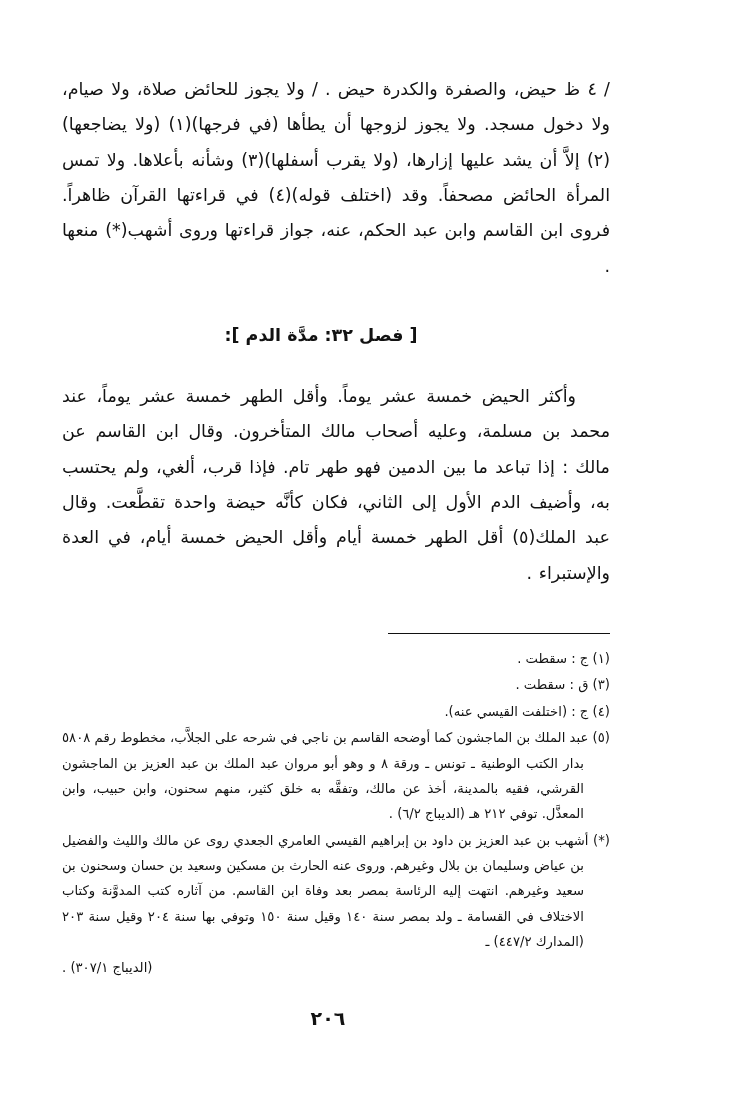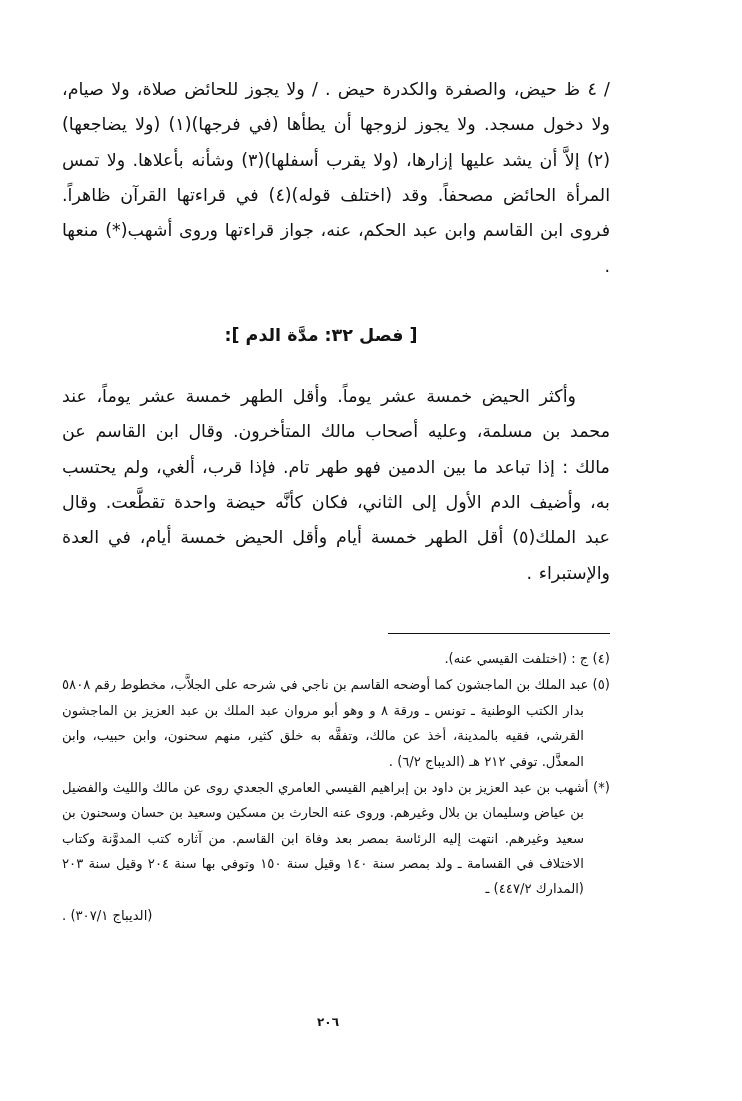--- a/index.html
+++ b/index.html
@@ -94,21 +94,21 @@
     text-align-last: left;
     direction: rtl;
   }
 
   .page-number {
     position: absolute;
     left: 0;
     right: 16px;
     bottom: 72px;
     text-align: center;
-    font-size: 12px;
+    font-size: 19px;
     font-weight: bold;
     letter-spacing: 1px;
   }
 </style>
 </head>
 <body>
 
 <div class="page">
 
   <div class="body-text">
@@ -124,20 +124,28 @@
   <div class="body-text">
     <p class="para indent">وأكثر الحيض خمسة عشر يوماً.  وأقل الطهر خمسة عشر يوماً، عند محمد بن مسلمة، وعليه أصحاب مالك المتأخرون.  وقال ابن القاسم عن مالك : إذا تباعد ما بين الدمين فهو طهر تام.  فإذا قرب، ألغي، ولم يحتسب به، وأضيف الدم الأول إلى الثاني، فكان كأنَّه حيضة واحدة تقطَّعت.  وقال عبد الملك(٥) أقل الطهر خمسة أيام وأقل الحيض خمسة أيام، في العدة والإستبراء .</p>
   </div>
 
   <div class="rule-wrap">
     <div class="rule"></div>
   </div>
 
   <div class="notes">
     <div class="note note-short">
+      <span class="marker">(١)</span>
+      <span class="note-body">ج : سقطت .</span>
+    </div>
+    <div class="note note-short">
+      <span class="marker">(٣)</span>
+      <span class="note-body">ق : سقطت .</span>
+    </div>
+    <div class="note note-short">
       <span class="marker">(٤)</span>
       <span class="note-body">ج : (اختلفت القيسي عنه).</span>
     </div>
     <div class="note note-hang">
       <span class="marker">(٥)</span>
       <span class="note-body">عبد الملك بن الماجشون كما أوضحه القاسم بن ناجي في شرحه على الجلاَّب، مخطوط رقم ٥٨٠٨ بدار الكتب الوطنية ـ تونس ـ ورقة ٨ و وهو أبو مروان عبد الملك بن عبد العزيز بن الماجشون القرشي، فقيه بالمدينة، أخذ عن مالك، وتفقَّه به خلق كثير، منهم سحنون، وابن حبيب، وابن المعذَّل.  توفي ٢١٢ هـ (الديباج ٦/٢) .</span>
     </div>
     <div class="note note-hang">
       <span class="marker">(*)</span>
       <span class="note-body">أشهب بن عبد العزيز بن داود بن إبراهيم القيسي العامري الجعدي روى عن مالك والليث والفضيل بن عياض وسليمان بن بلال وغيرهم.  وروى عنه الحارث بن مسكين وسعيد بن حسان وسحنون بن سعيد وغيرهم.  انتهت إليه الرئاسة بمصر بعد وفاة ابن القاسم.  من آثاره كتب المدوَّنة وكتاب الاختلاف في القسامة ـ ولد بمصر سنة ١٤٠ وقيل سنة ١٥٠ وتوفي بها سنة ٢٠٤ وقيل سنة ٢٠٣ (المدارك ٤٤٧/٢) ـ</span>

